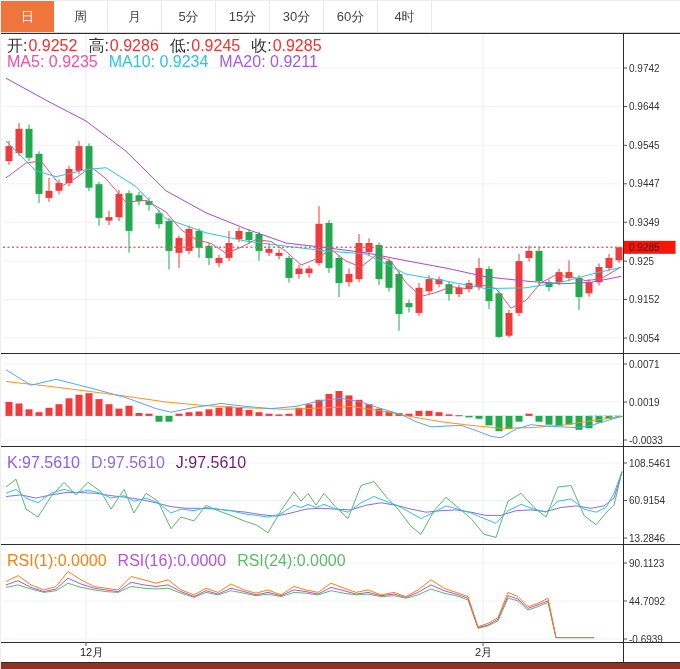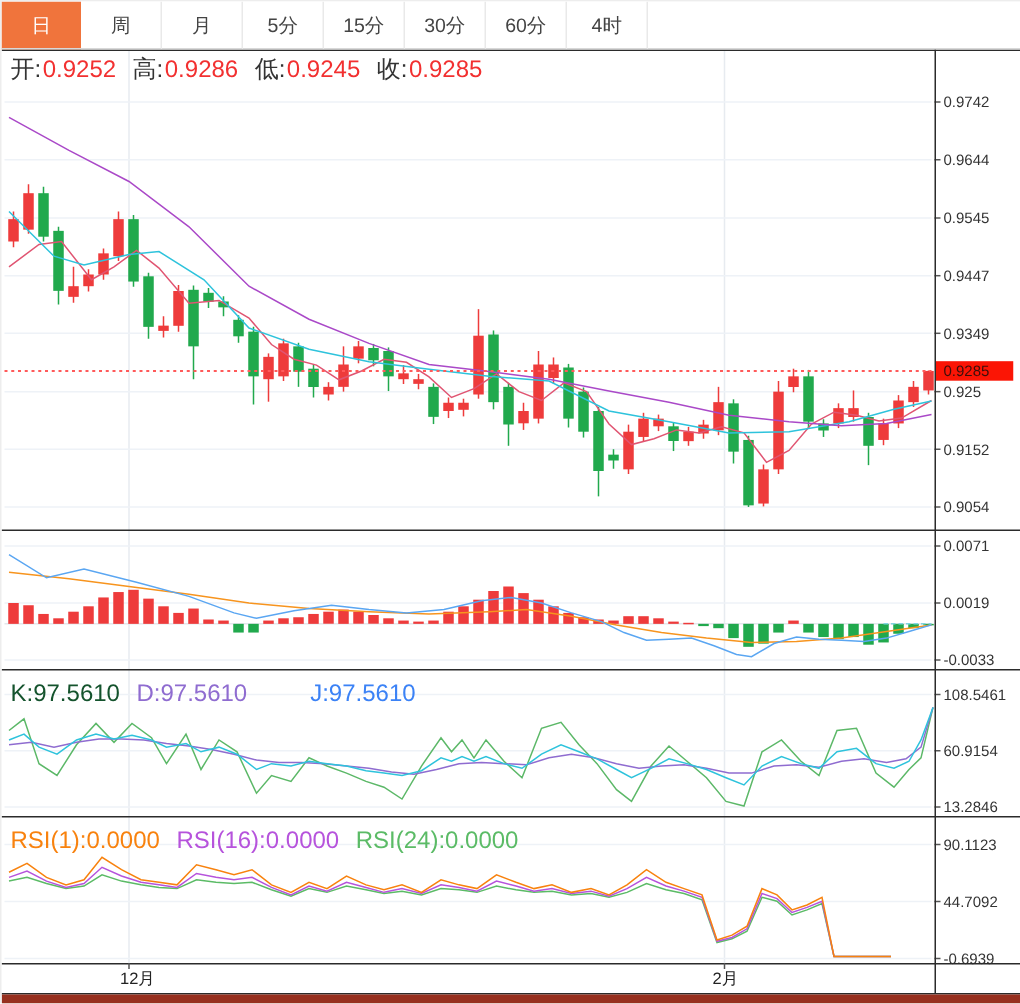--- a/index.html
+++ b/index.html
@@ -295,16 +295,17 @@
         <line x1="0" y1="609.5" x2="680" y2="609.5" stroke="#2b2b2b" stroke-width="1"></line>
         <line x1="0" y1="629.5" x2="680" y2="629.5" stroke="#2b2b2b" stroke-width="1"></line>
         <line x1="622.5" y1="0" x2="622.5" y2="629" stroke="#2b2b2b" stroke-width="1"></line>
         <line x1="85" y1="609" x2="85" y2="613" stroke="#555" stroke-width="1"></line>
         <text x="79" y="623" font-size="11" fill="#222">12月</text>
         <line x1="482" y1="609" x2="482" y2="613" stroke="#555" stroke-width="1"></line>
         <text x="474" y="623" font-size="11" fill="#222">2月</text>
         <rect x="0" y="630" width="680" height="7" fill="#97301f"></rect>
       </svg>
     <div class="lblrow" id="ohlc-row" style="top:3px"><span class="ohlc-label" style="margin-right: 1px;">开:</span><span style="color: rgb(242, 48, 48);">0.9252</span><span class="ohlc-label" style="margin-right: 1px;">高:</span><span style="color: rgb(242, 48, 48);">0.9286</span><span class="ohlc-label" style="margin-right: 1px;">低:</span><span style="color: rgb(242, 48, 48);">0.9245</span><span class="ohlc-label" style="margin-right: 1px;">收:</span><span style="color: rgb(242, 48, 48);">0.9285</span></div>
-    <div class="lblrow" id="kdj-row" style="top:421px"><span style="color: #14532d;">K:97.5610</span><span style="color: rgb(143, 108, 208);">D:97.5610</span><span style="color: #3b82f6; margin-left: 31px;">J:97.5610</span></div>
+    <div class="lblrow" id="ma-row" style="top:20px"><span style="color: rgb(240, 79, 163);">MA5: 0.9235</span><span style="color: rgb(46, 195, 220);">MA10: 0.9234</span><span style="color: rgb(164, 90, 224);">MA20: 0.9211</span></div>
+    <div class="lblrow" id="kdj-row" style="top:421px"><span style="color: #8b5cf6;">K:97.5610</span><span style="color: rgb(143, 108, 208);">D:97.5610</span><span style="color: #701a75;">J:97.5610</span></div>
     <div class="lblrow" id="rsi-row" style="top:519px"><span style="color: rgb(248, 130, 14);">RSI(1):0.0000</span><span style="color: rgb(182, 83, 220);">RSI(16):0.0000</span><span style="color: rgb(91, 187, 102);">RSI(24):0.0000</span></div>
   </div>
 </div>
 
 </body></html>

